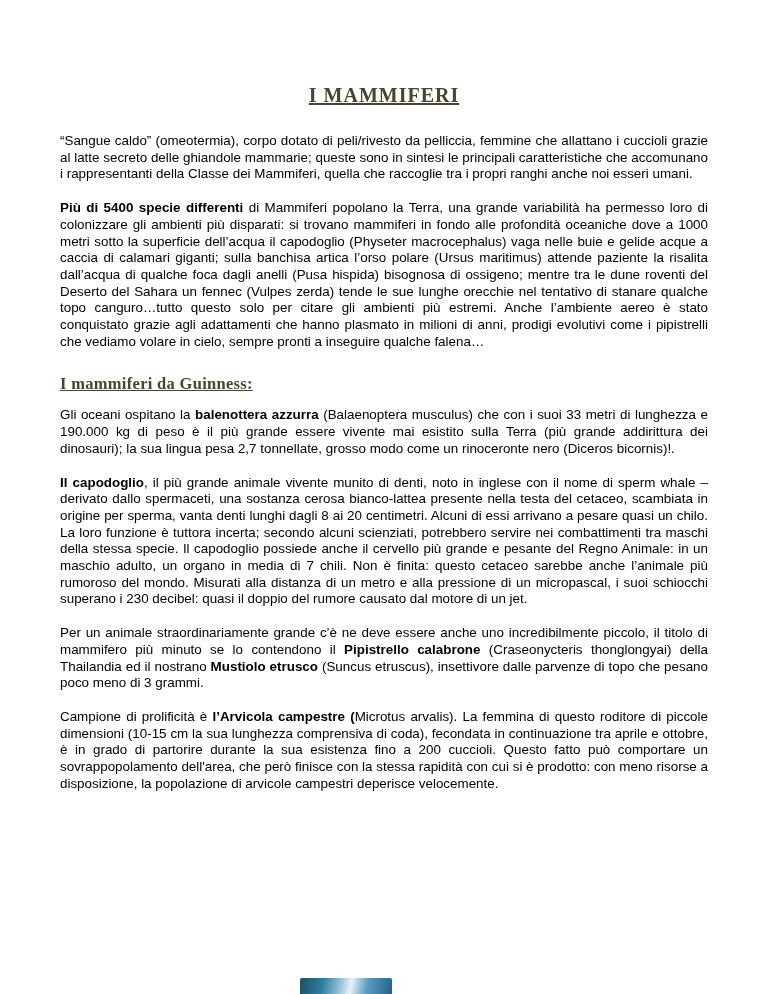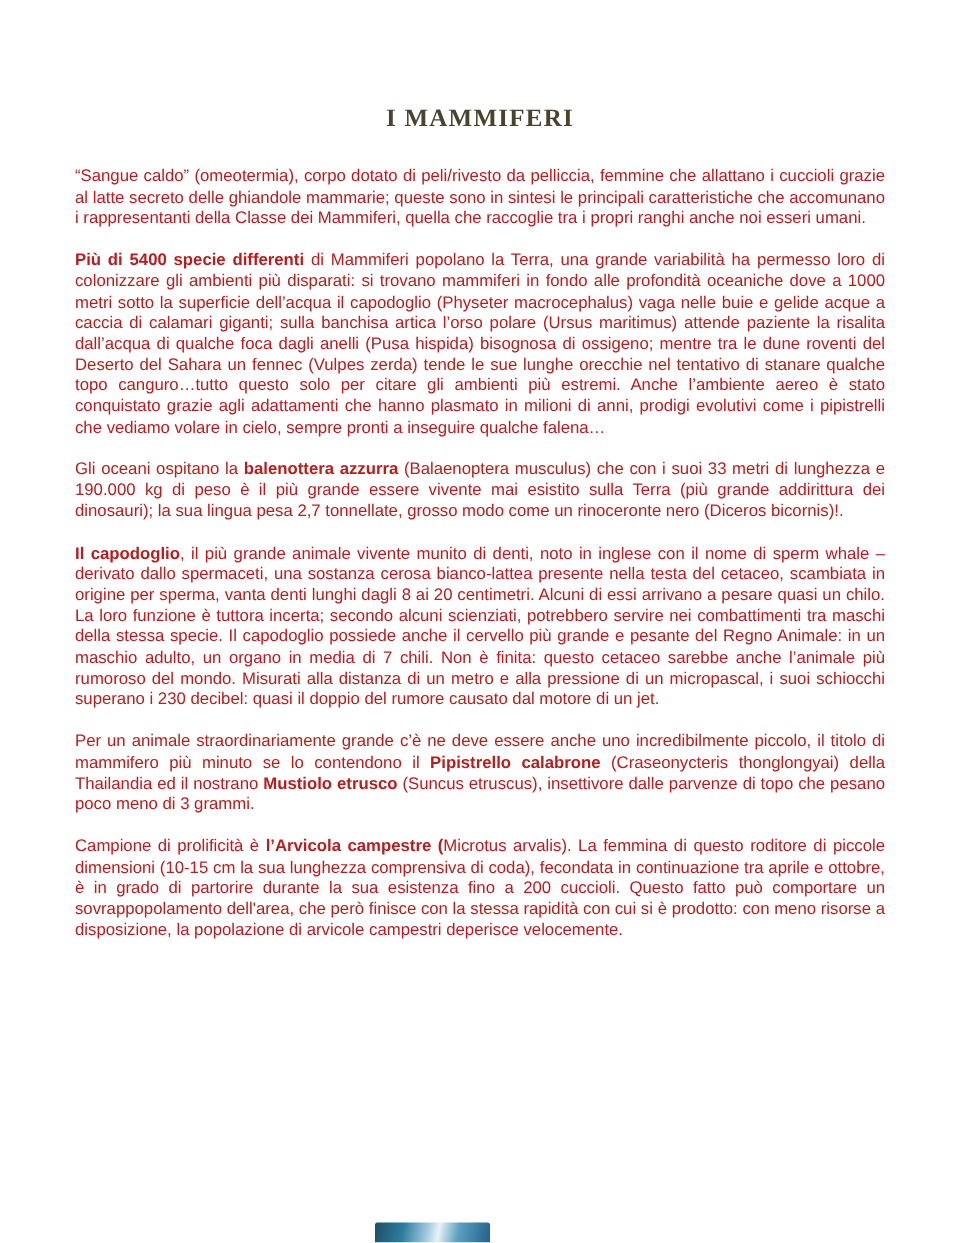--- a/index.html
+++ b/index.html
@@ -24,56 +24,57 @@
   .doc-title {
     margin: 0 0 27px 0;
     text-align: center;
     font-family: "Liberation Serif", serif;
     font-weight: bold;
     font-size: 20px;
     line-height: 22px;
     letter-spacing: 1px;
     color: #4a442f;
   }
-  .u { }
+  .u { text-decoration: underline; }
   .section {
     margin: 24px 0 14px 0;
     font-family: "Liberation Serif", serif;
     font-weight: bold;
     font-size: 16.5px;
     line-height: 19px;
     letter-spacing: 0.3px;
     color: #4a442f;
   }
   .para {
     margin: 0 0 17px 0;
     text-align: justify;
     font-size: 13.4px;
     line-height: 16.7px;
-    color: #b91c1c;
+    color: #000000;
   }
   .para .b { font-weight: bold; }
   .para .i { }
   .peek {
     position: absolute;
     left: 300px;
     top: 978px;
     width: 92px;
     height: 16px;
     border-radius: 2px 2px 0 0;
   }
 </style>
 </head>
 <body>
 
 <div class="page">
   <h1 class="doc-title"><span class="u">I MAMMIFERI</span></h1>
   <div id="doc-body">
       <p class="para"><span>“Sangue caldo” (omeotermia), corpo dotato di peli/rivesto da pelliccia, femmine che allattano i cuccioli grazie al latte secreto delle ghiandole mammarie; queste sono in sintesi le principali caratteristiche che accomunano i rappresentanti della Classe dei Mammiferi, quella che raccoglie tra i propri ranghi anche noi esseri umani.</span></p>
       <p class="para"><span class="b">Più di 5400 specie differenti</span><span> di Mammiferi popolano la Terra, una grande variabilità ha permesso loro di colonizzare gli ambienti più disparati: si trovano mammiferi in fondo alle profondità oceaniche dove a 1000 metri sotto la superficie dell’acqua il capodoglio (</span><span class="i">Physeter macrocephalus</span><span>) vaga nelle buie e gelide acque a caccia di calamari giganti; sulla banchisa artica l’orso polare (</span><span class="i">Ursus maritimus</span><span>) attende paziente la risalita dall’acqua di qualche foca dagli anelli (</span><span class="i">Pusa hispida</span><span>) bisognosa di ossigeno; mentre tra le dune roventi del Deserto del Sahara un fennec (</span><span class="i">Vulpes zerda</span><span>) tende le sue lunghe orecchie nel tentativo di stanare qualche topo canguro…tutto questo solo per citare gli ambienti più estremi. Anche l’ambiente aereo è stato conquistato grazie agli adattamenti che hanno plasmato in milioni di anni, prodigi evolutivi come i pipistrelli che vediamo volare in cielo, sempre pronti a inseguire qualche falena…</span></p>
+      <h2 class="section"><span class="u">I mammiferi da Guinness:</span></h2>
       <p class="para"><span>Gli oceani ospitano la </span><span class="b">balenottera azzurra</span><span> (</span><span class="i">Balaenoptera musculus</span><span>) che con i suoi 33 metri di lunghezza e 190.000 kg di peso è il più grande essere vivente mai esistito sulla Terra (più grande addirittura dei dinosauri); la sua lingua pesa 2,7 tonnellate, grosso modo come un rinoceronte nero (</span><span class="i">Diceros bicornis</span><span>)!.</span></p>
       <p class="para"><span class="b">Il capodoglio</span><span>, il più grande animale vivente munito di denti, noto in inglese con il nome di sperm whale – derivato dallo spermaceti, una sostanza cerosa bianco-lattea presente nella testa del cetaceo, scambiata in origine per sperma, vanta denti lunghi dagli 8 ai 20 centimetri. Alcuni di essi arrivano a pesare quasi un chilo. La loro funzione è tuttora incerta; secondo alcuni scienziati, potrebbero servire nei combattimenti tra maschi della stessa specie. Il capodoglio possiede anche il cervello più grande e pesante del Regno Animale: in un maschio adulto, un organo in media di 7 chili. Non è finita: questo cetaceo sarebbe anche l’animale più rumoroso del mondo. Misurati alla distanza di un metro e alla pressione di un micropascal, i suoi schiocchi superano i 230 decibel: quasi il doppio del rumore causato dal motore di un jet.</span></p>
       <p class="para"><span>Per un animale straordinariamente grande c’è ne deve essere anche uno incredibilmente piccolo, il titolo di mammifero più minuto se lo contendono il </span><span class="b">Pipistrello calabrone</span><span> (</span><span class="i">Craseonycteris thonglongyai</span><span>) della Thailandia ed il nostrano </span><span class="b">Mustiolo etrusco</span><span> (Suncus etruscus), insettivore dalle parvenze di topo che pesano poco meno di 3 grammi.</span></p>
       <p class="para"><span>Campione di prolificità è </span><span class="b">l’Arvicola campestre (</span><span class="i">Microtus arvalis</span><span>). La femmina di questo roditore di piccole dimensioni (10-15 cm la sua lunghezza comprensiva di coda), fecondata in continuazione tra aprile e ottobre, è in grado di partorire durante la sua esistenza fino a 200 cuccioli. Questo fatto può comportare un sovrappopolamento dell'area, che però finisce con la stessa rapidità con cui si è prodotto: con meno risorse a disposizione, la popolazione di arvicole campestri deperisce velocemente.</span></p>
     </div>
 </div>
 
 <div class="peek" style="background: linear-gradient(100deg, rgb(29, 79, 99) 0%, rgb(46, 126, 160) 25%, rgb(159, 201, 221) 45%, rgb(232, 242, 246) 55%, rgb(91, 159, 192) 72%, rgb(35, 97, 139) 100%);"></div>
 
 </body></html>

